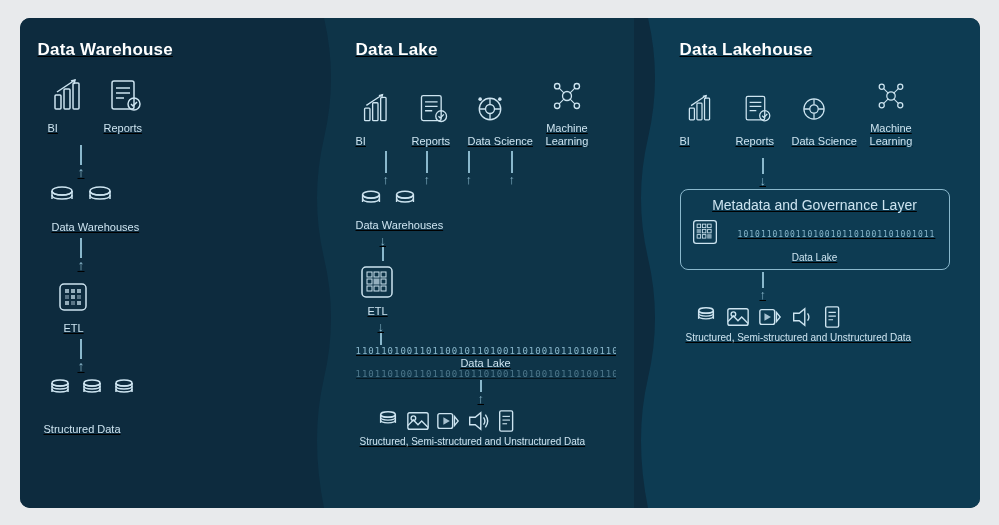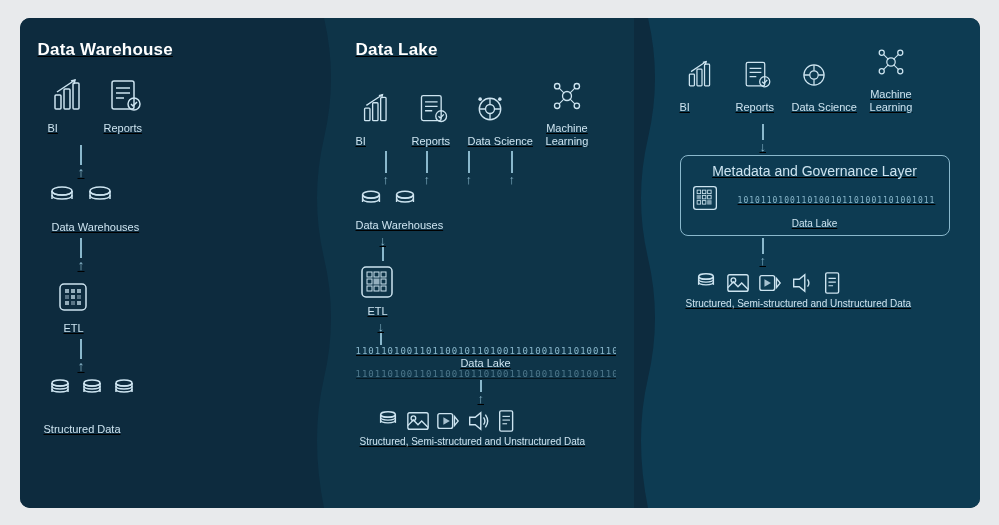--- a/index.html
+++ b/index.html
@@ -405,20 +405,21 @@
   </div>
 
   <div style="width:28px;position:relative;flex-shrink:0;z-index:5;">
     <svg viewBox="0 0 28 490" width="28" height="490" preserveAspectRatio="none" fill="none">
       <path d="M14 0 Q28 60 14 120 Q0 180 14 240 Q28 300 14 360 Q0 420 14 490 L28 490 L28 0 Z" fill="#0d3b52"></path>
     </svg>
   </div>
 
   <div class="panel panel-lakehouse" style="flex:1.1;">
     <div class="panel-inner" style="align-items:flex-start;">
+      <div class="panel-title">Data Lakehouse</div>
 
       <div class="icons-row">
         <div class="icon-item">
           <div class="icon-box">
             <svg viewBox="0 0 38 38" width="32" height="32" fill="none">
               <rect x="4" y="18" width="6" height="14" rx="1" stroke="#cde4f0" stroke-width="1.5"></rect>
               <rect x="13" y="12" width="6" height="20" rx="1" stroke="#cde4f0" stroke-width="1.5"></rect>
               <rect x="22" y="6" width="6" height="26" rx="1" stroke="#cde4f0" stroke-width="1.5"></rect>
               <polyline points="6,15 15,9 24,3" stroke="#cde4f0" stroke-width="1.5" fill="none"></polyline>
               <polyline points="20,4 24,3 23,7" stroke="#cde4f0" stroke-width="1.5" fill="none"></polyline>

